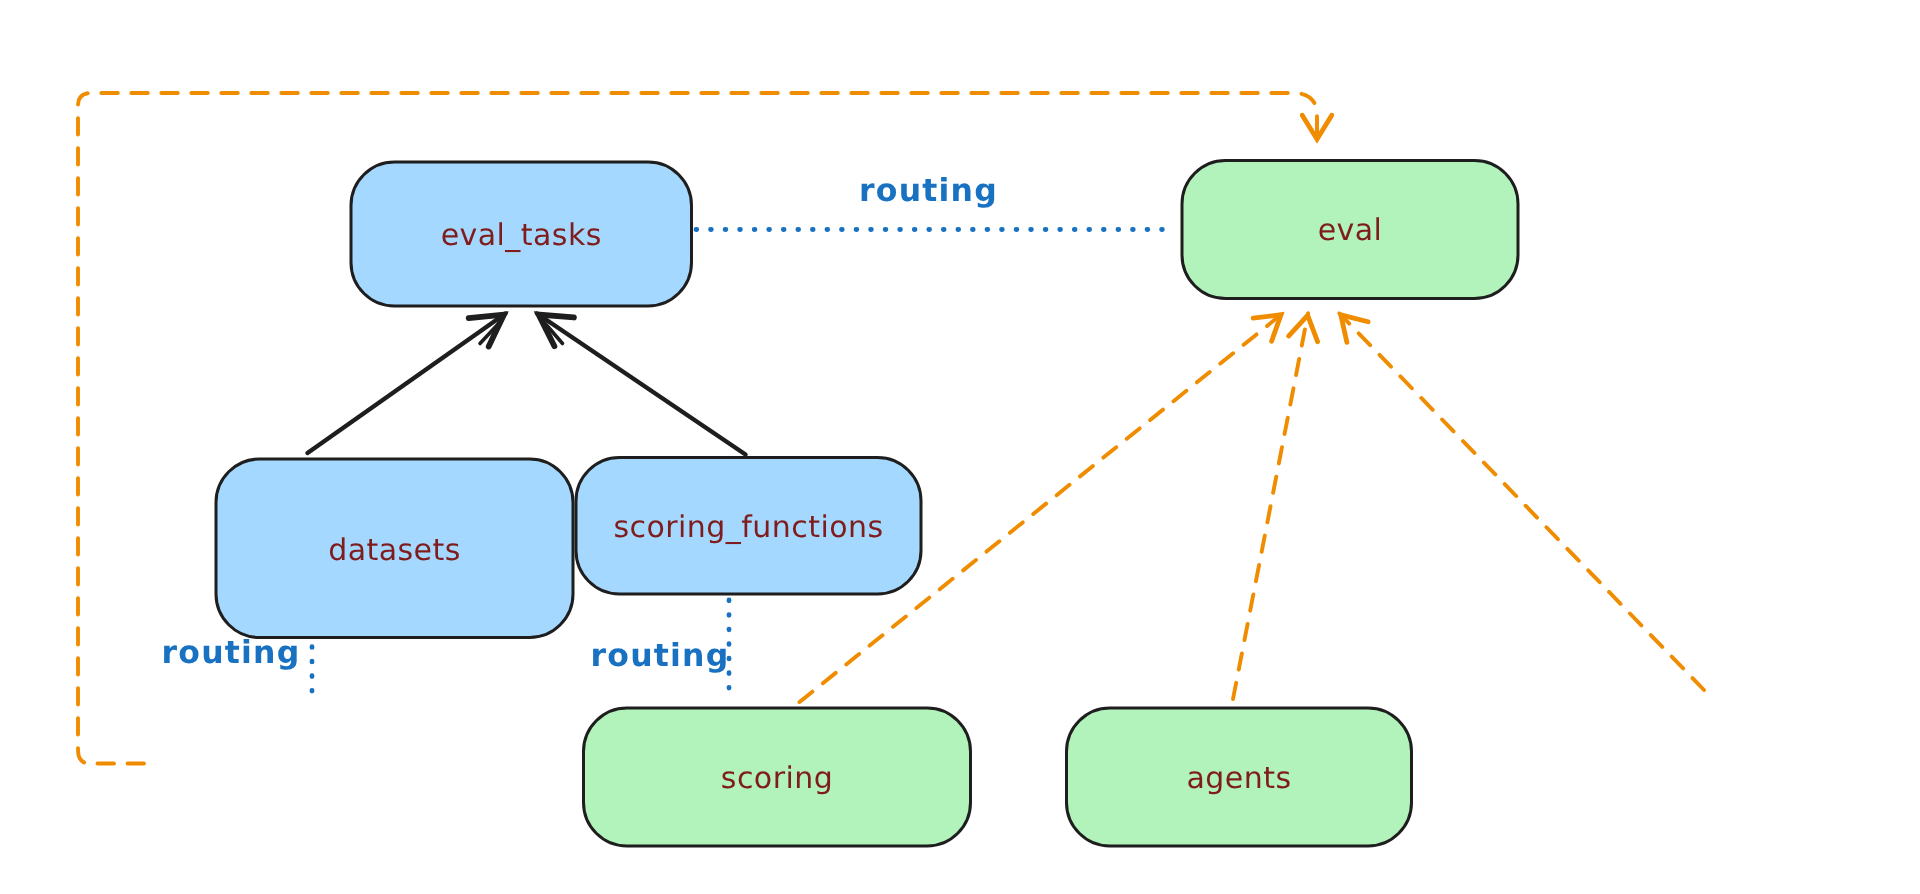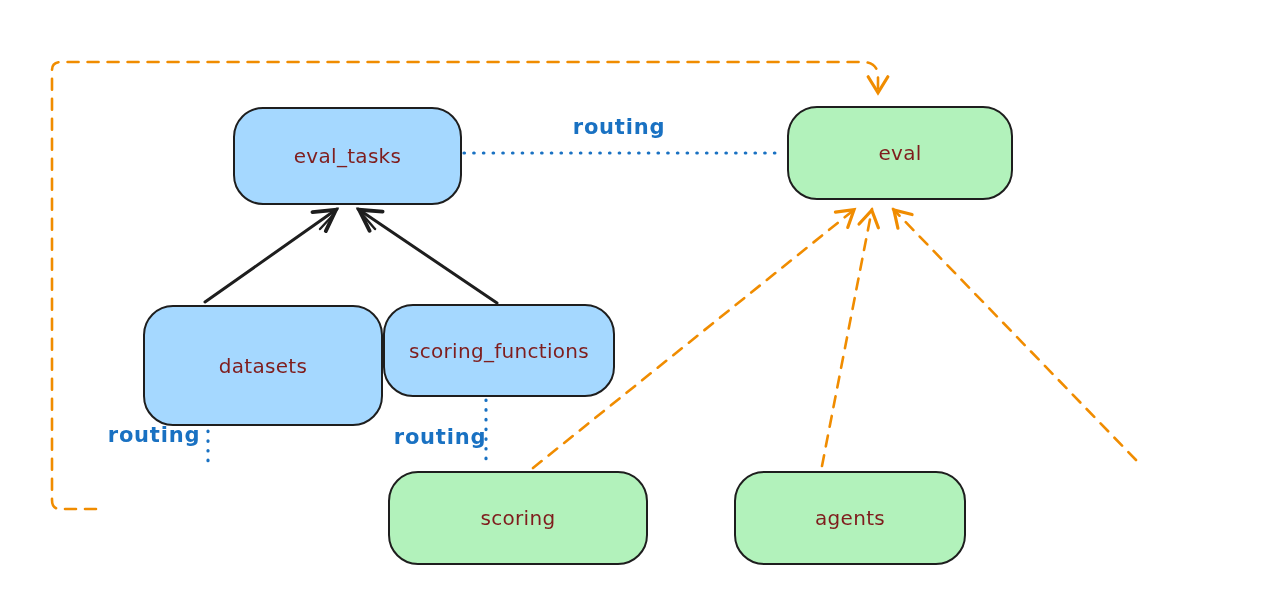--- a/index.html
+++ b/index.html
@@ -83,21 +83,21 @@
 
   <div class="node blue" style="left:383px; top:304px; width:232px; height:93px;">
     <span>scoring_functions</span>
   </div>
 
 
   <div class="node green" style="left:388px; top:471px; width:260px; height:94px;">
     <span>scoring</span>
   </div>
 
-  <div class="node green" style="left:710px; top:471px; width:232px; height:94px;margin-left:24px;">
+  <div class="node green" style="left:710px; top:471px; width:232px; height:94px;">
     <span>agents</span>
   </div>
 
 
   <div class="routing-label" style="left:549px; top:115px; width:140px;">routing</div>
 
   <div class="routing-label" style="left:104px; top:423px; width:100px;">routing</div>
 
   <div class="routing-label" style="left:390px; top:425px; width:100px;">routing</div>
 

